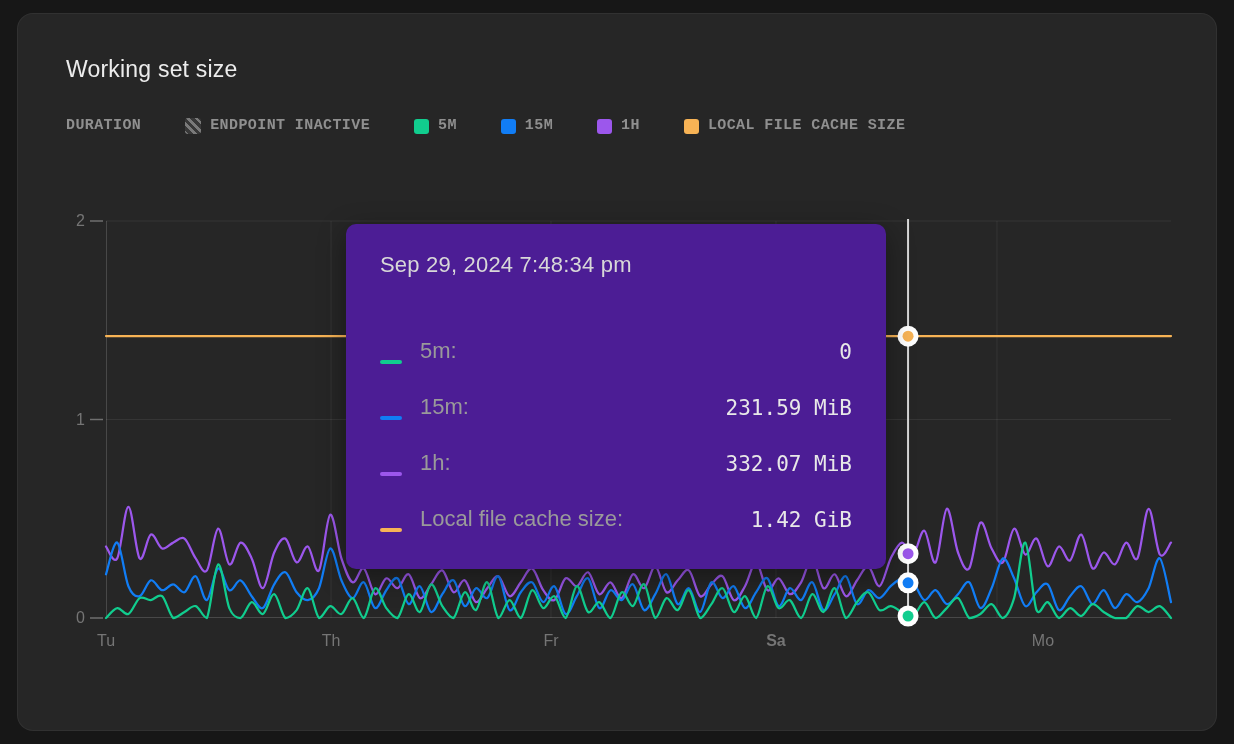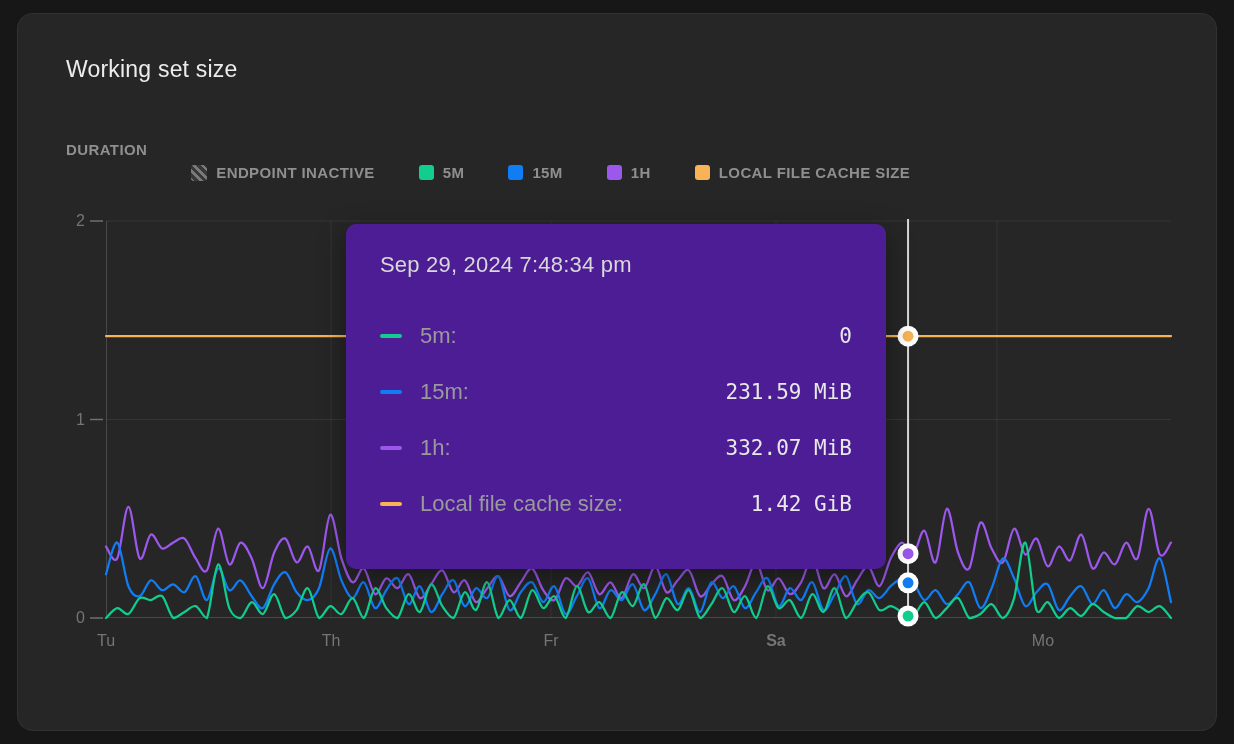--- a/index.html
+++ b/index.html
@@ -17,23 +17,23 @@
     border-radius:16px;
     box-sizing:border-box;
   }
   .card-title{
     position:absolute;left:48px;top:42px;
     font-size:23px;font-weight:500;color:#ececec;letter-spacing:.2px;
   }
   .legend{
     position:absolute;left:48px;top:103px;
     display:flex;align-items:center;gap:44px;
-    font-size:15px;font-weight:700;color:#8f8f8f;letter-spacing:.4px;
+    font-size:15px;font-weight:700;color:#8f8f8f;letter-spacing:.4px;font-family:Liberation Mono, monospace;
   }
-  .legend-item{display:flex;align-items:center;gap:9px;cursor:default;margin-top:47px;}
+  .legend-item{display:flex;align-items:flex-end;gap:9px;cursor:default;}
   .swatch{width:15px;height:15px;border-radius:3px;flex:0 0 auto;}
   .swatch-hatch{
     width:16px;height:16px;border-radius:3px;flex:0 0 auto;
     background:repeating-linear-gradient(45deg,#7a7a7a 0 2.5px,#383838 2.5px 6px);
   }
   .plot{
     position:absolute;left:88px;top:207px;width:1065px;height:397px;
   }
   .plot svg{position:absolute;left:0;top:0;overflow:visible;}
   .y-label{
@@ -48,21 +48,21 @@
     position:absolute;left:328px;top:210px;width:540px;height:345px;
     background:#4c1d95;border-radius:10px;
     box-shadow:0 8px 28px rgba(0,0,0,0.38);
     box-sizing:border-box;padding:28px 34px 24px 34px;
     z-index:3;
   }
   .tooltip-date{
     font-size:22px;color:#d8d8d8;letter-spacing:.2px;
     margin-bottom:30px;
   }
-  .tooltip-row{display:flex;align-items:center;height:56px;}
+  .tooltip-row{display:flex;align-items:flex-end;height:56px;}
   .row-dash{width:22px;height:4px;border-radius:2px;flex:0 0 auto;}
   .row-label{margin-left:18px;font-size:22px;color:#9a9a9a;}
   .row-value{
     margin-left:auto;font-size:21px;color:#e8e8e8;
     font-family:"DejaVu Sans Mono","Liberation Mono",monospace;
   }
 </style>
 </head>
 <body>
 

